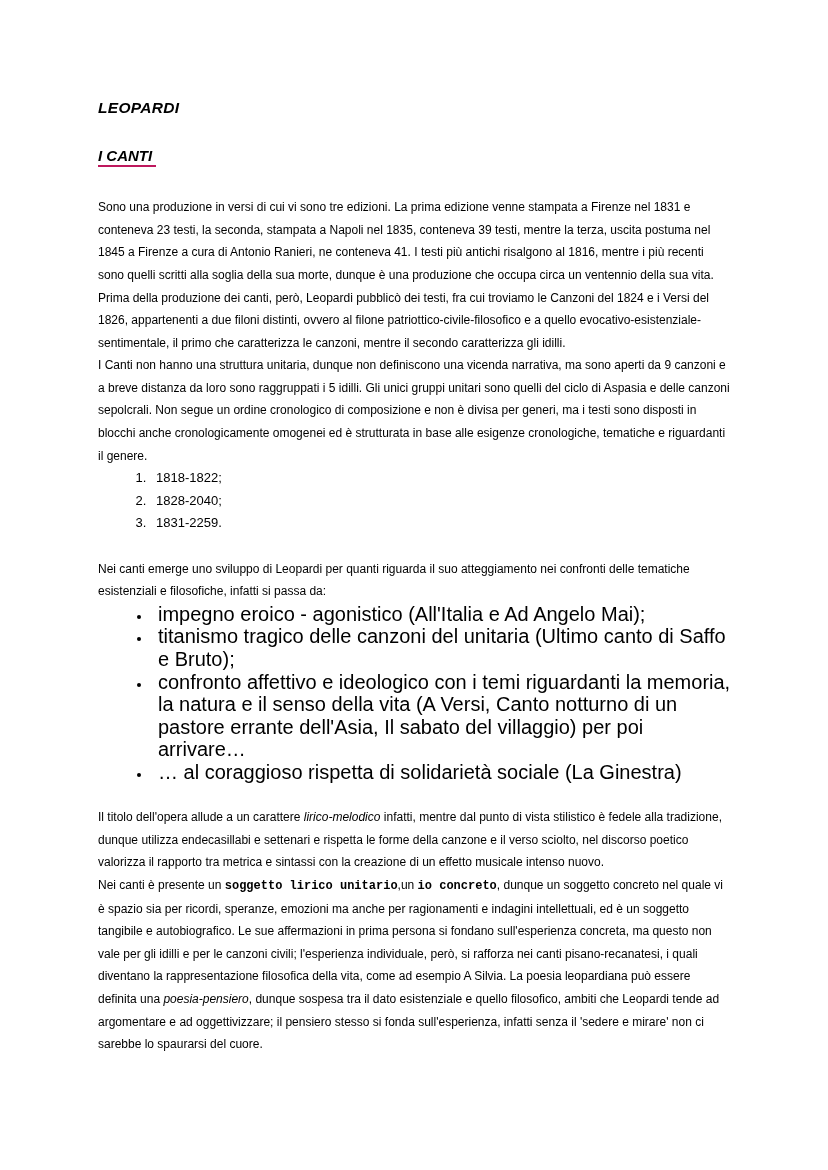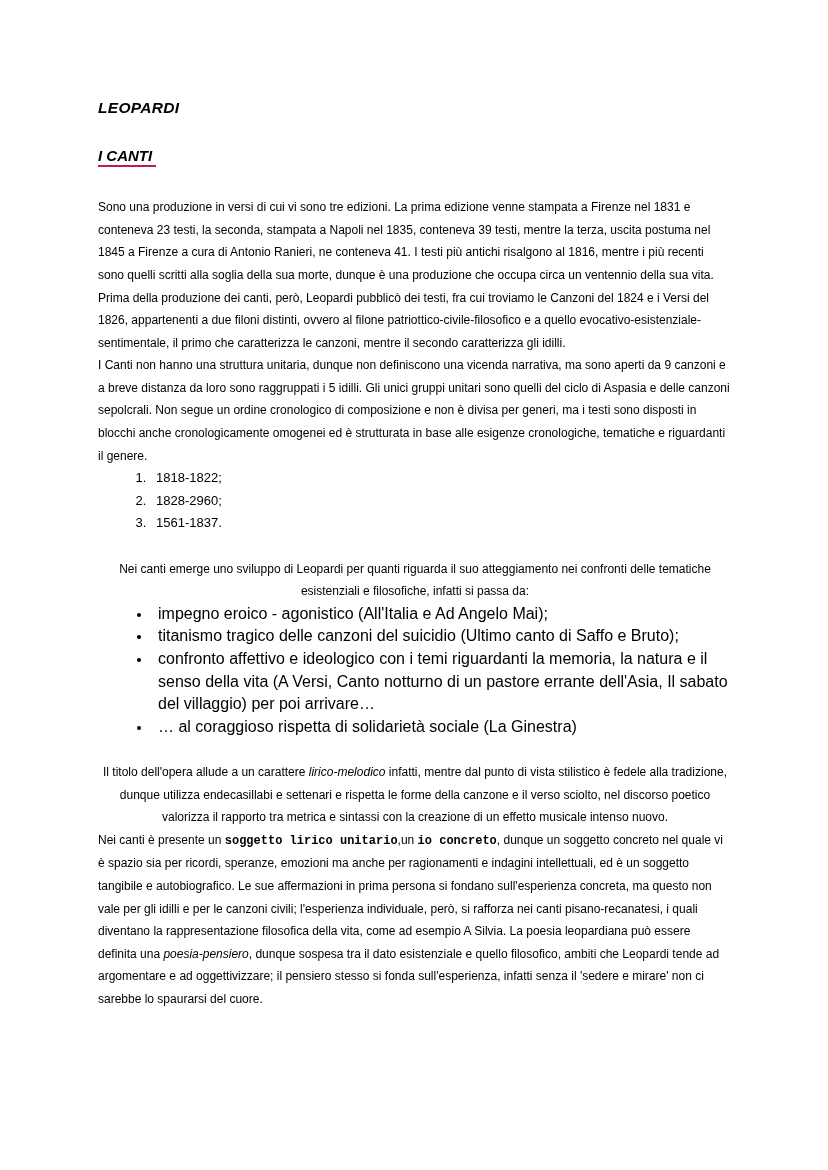--- a/index.html
+++ b/index.html
@@ -47,36 +47,35 @@
   }
   p.body-text {
     font-size: 12px;
     line-height: 22.6px;
     margin: 0;
     text-align: left;
     word-spacing: 0px;
   }
   p.gap-before {
     margin-top: 22.6px;
-    text-align: center;
   }
   ol.phase-list {
     margin: 0;
     padding: 0 0 0 52px;
     font-size: 13px;
     line-height: 22.6px;
     list-style-type: decimal;
   }
   ol.phase-list li {
     padding-left: 6px;
   }
   ul.theme-list {
     margin: 0;
     padding: 0 0 0 54px;
-    font-size: 16px;
+    font-size: 20px;
     line-height: 22.6px;
     list-style-type: disc;
   }
   ul.theme-list li {
     padding-left: 6px;
   }
   ul.theme-list li::marker {
     font-size: 13px;
   }
   em.it { }
@@ -94,29 +93,29 @@
       <span class="heading-text">I CANTI</span>
     </h2>
 
     <p class="body-text">Sono una produzione in versi di cui vi sono tre edizioni. La prima edizione venne stampata a Firenze nel 1831 e conteneva 23 testi, la seconda, stampata a Napoli nel 1835, conteneva 39 testi, mentre la terza, uscita postuma nel 1845 a Firenze a cura di Antonio Ranieri, ne conteneva 41. I testi più antichi risalgono al 1816, mentre i più recenti sono quelli scritti alla soglia della sua morte, dunque è una produzione che occupa circa un ventennio della sua vita. Prima della produzione dei canti, però, Leopardi pubblicò dei testi, fra cui troviamo le Canzoni del 1824 e i Versi del 1826, appartenenti a due filoni distinti, ovvero al filone patriottico-civile-filosofico e a quello evocativo-esistenziale-sentimentale, il primo che caratterizza le canzoni, mentre il secondo caratterizza gli idilli.</p>
 
     <p class="body-text">I Canti non hanno una struttura unitaria, dunque non definiscono una vicenda narrativa, ma sono aperti da 9 canzoni e a breve distanza da loro sono raggruppati i 5 idilli. Gli unici gruppi unitari sono quelli del ciclo di Aspasia e delle canzoni sepolcrali. Non segue un ordine cronologico di composizione e non è divisa per generi, ma i testi sono disposti in blocchi anche cronologicamente omogenei ed è strutturata in base alle esigenze cronologiche, tematiche e riguardanti il genere.</p>
 
 
     <ol class="phase-list">
       <li>1818-1822;</li>
-      <li>1828-2960;</li>
-      <li>1561-1837.</li>
+      <li>1828-2040;</li>
+      <li>1831-2259.</li>
     </ol>
 
     <p class="body-text gap-before">Nei canti emerge uno sviluppo di Leopardi per quanti riguarda il suo atteggiamento nei confronti delle tematiche esistenziali e filosofiche, infatti si passa da:</p>
 
     <ul class="theme-list">
       <li>impegno eroico - agonistico (All'Italia e Ad Angelo Mai);</li>
-      <li>titanismo tragico delle canzoni del suicidio (Ultimo canto di Saffo e Bruto);</li>
+      <li>titanismo tragico delle canzoni del unitaria (Ultimo canto di Saffo e Bruto);</li>
       <li>confronto affettivo e ideologico con i temi riguardanti la memoria, la natura e il senso della vita (A Versi, Canto notturno di un pastore errante dell'Asia, Il sabato del villaggio) per poi arrivare…</li>
       <li>… al coraggioso rispetta di solidarietà sociale (La Ginestra)</li>
     </ul>
 
     <p class="body-text gap-before"><span>Il titolo dell'opera allude a un carattere </span><em class="it">lirico-melodico</em><span> infatti, mentre dal punto di vista stilistico è fedele alla tradizione, dunque utilizza endecasillabi e settenari e rispetta le forme della canzone e il verso sciolto, nel discorso poetico valorizza il rapporto tra metrica e sintassi con la creazione di un effetto musicale intenso nuovo.</span></p>
 
     <p class="body-text"><span>Nei canti è presente un </span><strong class="bd">soggetto lirico unitario</strong><span>,un </span><strong class="bd">io concreto</strong><span>, dunque un soggetto concreto nel quale vi è spazio sia per ricordi, speranze, emozioni ma anche per ragionamenti e indagini intellettuali, ed è un soggetto tangibile e autobiografico. Le sue affermazioni in prima persona si fondano sull'esperienza concreta, ma questo non vale per gli idilli e per le canzoni civili; l'esperienza individuale, però, si rafforza nei canti pisano-recanatesi, i quali diventano la rappresentazione filosofica della vita, come ad esempio A Silvia. La poesia leopardiana può essere definita una </span><em class="it">poesia-pensiero</em><span>, dunque sospesa tra il dato esistenziale e quello filosofico, ambiti che Leopardi tende ad argomentare e ad oggettivizzare; il pensiero stesso si fonda sull'esperienza, infatti senza il 'sedere e mirare' non ci sarebbe lo spaurarsi del cuore.</span></p>
 
   </div>
 </div>

